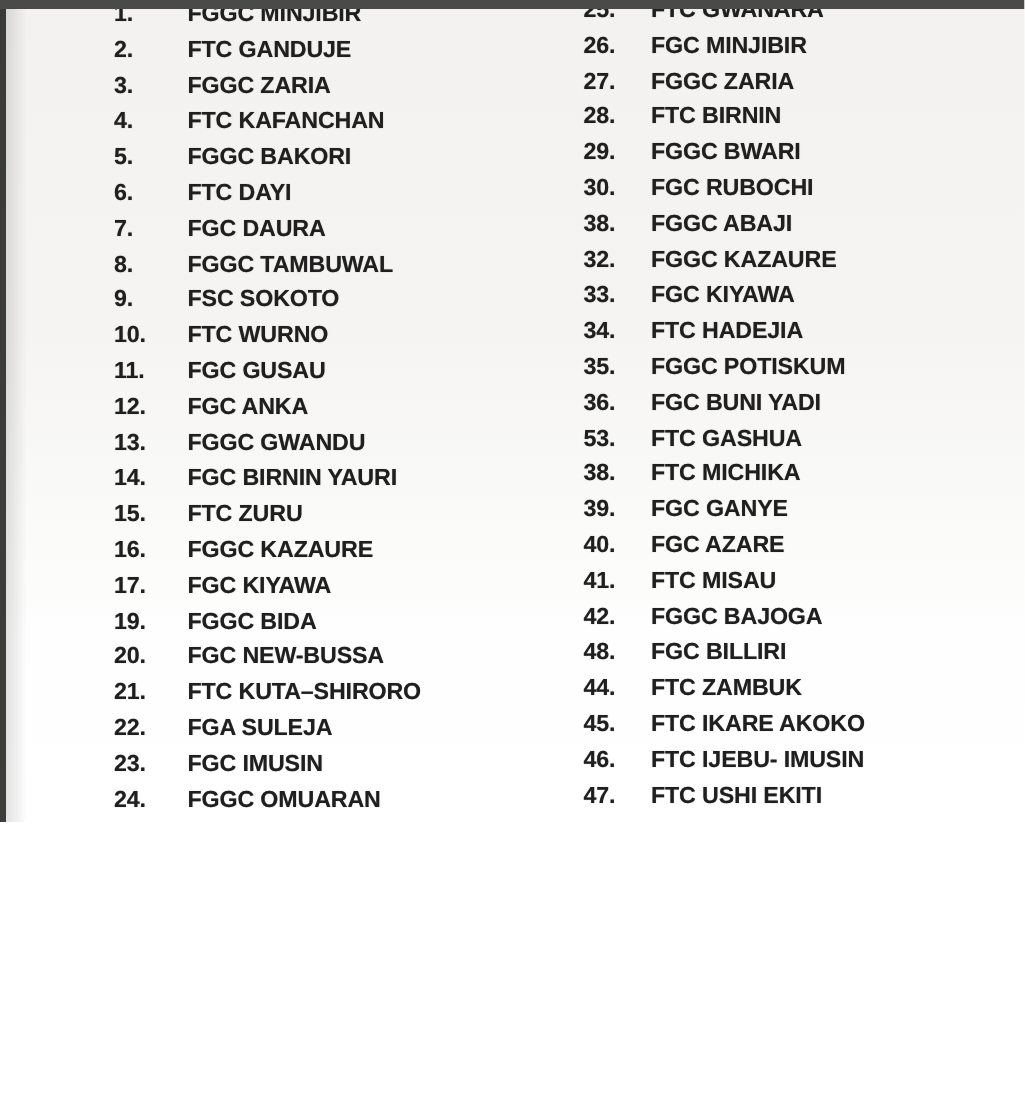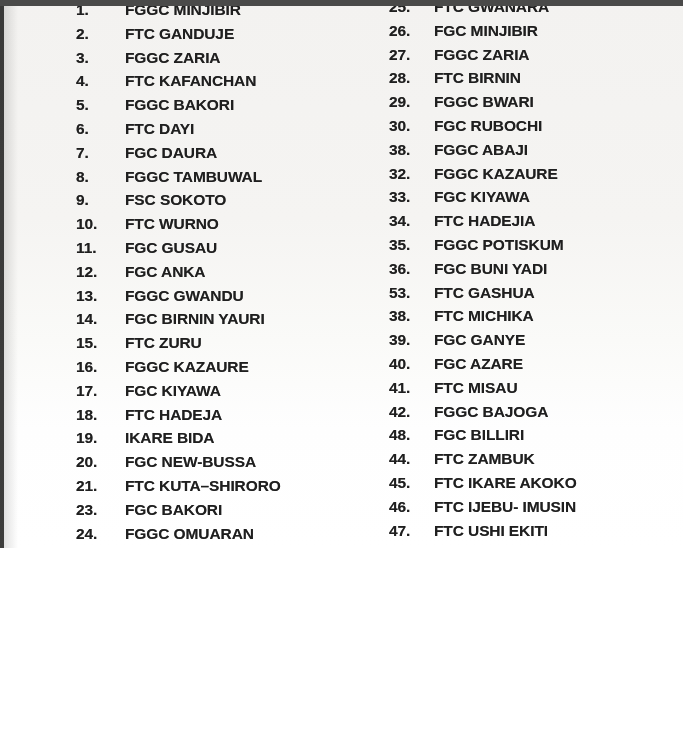--- a/index.html
+++ b/index.html
@@ -86,25 +86,25 @@
       <div class="row"><span class="num">8.</span><span class="label">FGGC TAMBUWAL</span></div>
       <div class="row"><span class="num">9.</span><span class="label">FSC SOKOTO</span></div>
       <div class="row"><span class="num">10.</span><span class="label">FTC WURNO</span></div>
       <div class="row"><span class="num">11.</span><span class="label">FGC GUSAU</span></div>
       <div class="row"><span class="num">12.</span><span class="label">FGC ANKA</span></div>
       <div class="row"><span class="num">13.</span><span class="label">FGGC GWANDU</span></div>
       <div class="row"><span class="num">14.</span><span class="label">FGC BIRNIN YAURI</span></div>
       <div class="row"><span class="num">15.</span><span class="label">FTC ZURU</span></div>
       <div class="row"><span class="num">16.</span><span class="label">FGGC KAZAURE</span></div>
       <div class="row"><span class="num">17.</span><span class="label">FGC KIYAWA</span></div>
-      <div class="row"><span class="num">18.</span><span class="label">FTC HADEJA</span></div>
-      <div class="row"><span class="num">19.</span><span class="label">IKARE BIDA</span></div>
+      <div class="row"><span class="num">19.</span><span class="label">FGGC BIDA</span></div>
       <div class="row"><span class="num">20.</span><span class="label">FGC NEW-BUSSA</span></div>
       <div class="row"><span class="num">21.</span><span class="label">FTC KUTA–SHIRORO</span></div>
-      <div class="row"><span class="num">23.</span><span class="label">FGC BAKORI</span></div>
+      <div class="row"><span class="num">22.</span><span class="label">FGA SULEJA</span></div>
+      <div class="row"><span class="num">23.</span><span class="label">FGC IMUSIN</span></div>
       <div class="row"><span class="num">24.</span><span class="label">FGGC OMUARAN</span></div>
     </div>
   <div id="col-right" class="col">
       <div class="row"><span class="num">25.</span><span class="label">FTC GWANARA</span></div>
       <div class="row"><span class="num">26.</span><span class="label">FGC MINJIBIR</span></div>
       <div class="row"><span class="num">27.</span><span class="label">FGGC ZARIA</span></div>
       <div class="row"><span class="num">28.</span><span class="label">FTC BIRNIN</span></div>
       <div class="row"><span class="num">29.</span><span class="label">FGGC BWARI</span></div>
       <div class="row"><span class="num">30.</span><span class="label">FGC RUBOCHI</span></div>
       <div class="row"><span class="num">38.</span><span class="label">FGGC ABAJI</span></div>

